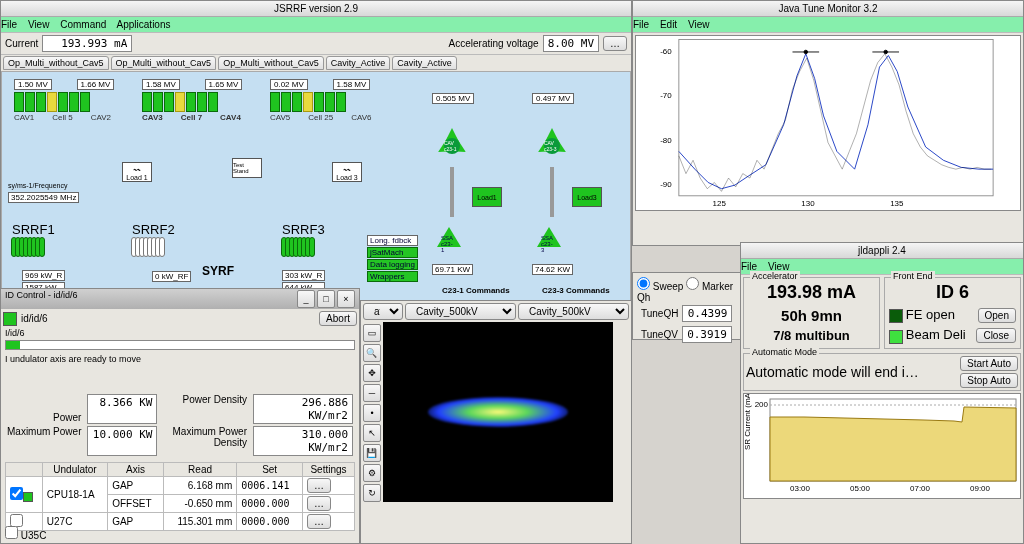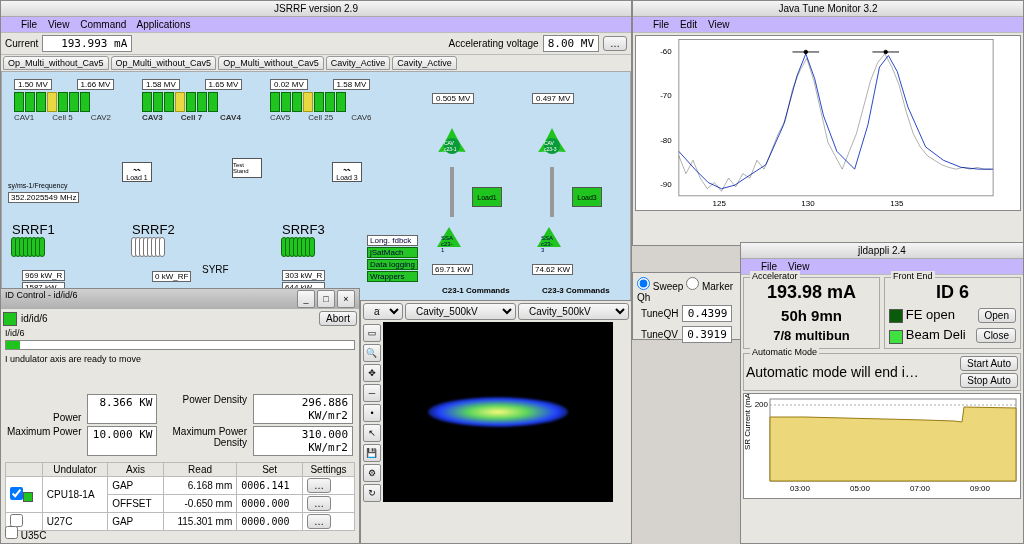--- a/index.html
+++ b/index.html
@@ -1,19 +1,19 @@
 <!DOCTYPE html>
 <html><head>
 <meta charset="utf-8">
 <style>
   * { box-sizing: border-box; margin: 0; padding: 0; }
   body { font-family: Arial, Helvetica, sans-serif; font-size: 10px; background: #d6d3ce; width: 1024px; height: 544px; overflow: hidden; position: relative; }
   .window { position: absolute; background: #e8e6e0; border: 1px solid #888; }
   .titlebar { background: linear-gradient(#f5f5f5,#d8d8d8); padding: 2px 6px; font-size: 10px; text-align: center; border-bottom: 1px solid #aaa; }
-  .menubar { background: #c4b5fd; padding: 2px 20px; font-size: 10px; border-bottom: 1px solid #bbb; }
+  .menubar { background: #86efac; padding: 2px 0; font-size: 10px; border-bottom: 1px solid #bbb; }
   .menubar span { margin-right: 8px; cursor: pointer; }
   .field-row { display: flex; align-items: center; gap: 4px; padding: 2px 4px; }
   .label { font-size: 10px; }
   .value-box { background: #fff; border: 1px solid #888; padding: 1px 4px; font-size: 11px; min-width: 50px; text-align: right; font-family: monospace; }
   .btn { background: linear-gradient(#f8f8f8,#ddd); border: 1px solid #888; border-radius: 3px; padding: 1px 6px; font-size: 10px; cursor: pointer; }
   .tab { background: linear-gradient(#f8f8f8,#e0e0e0); border: 1px solid #999; border-radius: 3px 3px 0 0; padding: 1px 4px; font-size: 9px; }
   .synoptic { background: #c5dff2; position: relative; height: 240px; border: 1px solid #aaa; overflow: hidden; }
   .cav-block { position: absolute; }
   .cav-label { background: #fff; border: 1px solid #666; font-size: 8px; padding: 0 3px; display: inline-block; margin-bottom: 2px; }
   .cav-cells { display: flex; gap: 1px; }
@@ -181,21 +181,21 @@
           <div class="disc"></div>
           <div class="disc"></div>
           <div class="disc"></div>
           <div class="disc"></div>
           <div class="disc"></div>
           <div class="disc"></div>
           <div class="disc"></div>
           <div class="disc"></div>
         </div>
     </div>
-    <div style="position:absolute; left:200px; top:192px; font-size:10px;">SYRF</div>
+    <div style="position:absolute; left:200px; top:192px; font-size:12px;font-weight:bold;">SYRF</div>
 
     <div style="position:absolute; left:20px; top:198px; display:flex; flex-direction:column; gap:1px;">
       <span class="kw-box">969 kW_R</span>
       <span class="kw-box">1587 kW</span>
     </div>
     <div style="position:absolute; left:150px; top:198px;"><span class="kw-box">0 kW_RF</span></div>
     <div style="position:absolute; left:280px; top:198px; display:flex; flex-direction:column; gap:1px;">
       <span class="kw-box">303 kW_R</span>
       <span class="kw-box">644 kW</span>
     </div>

